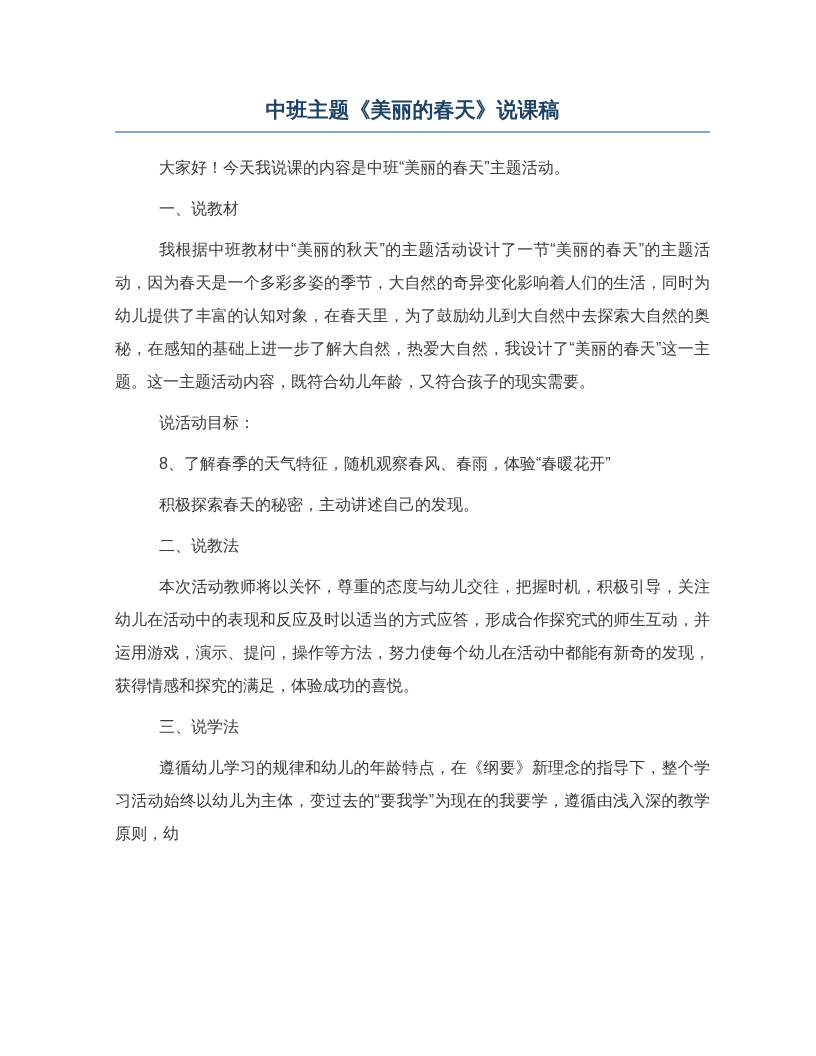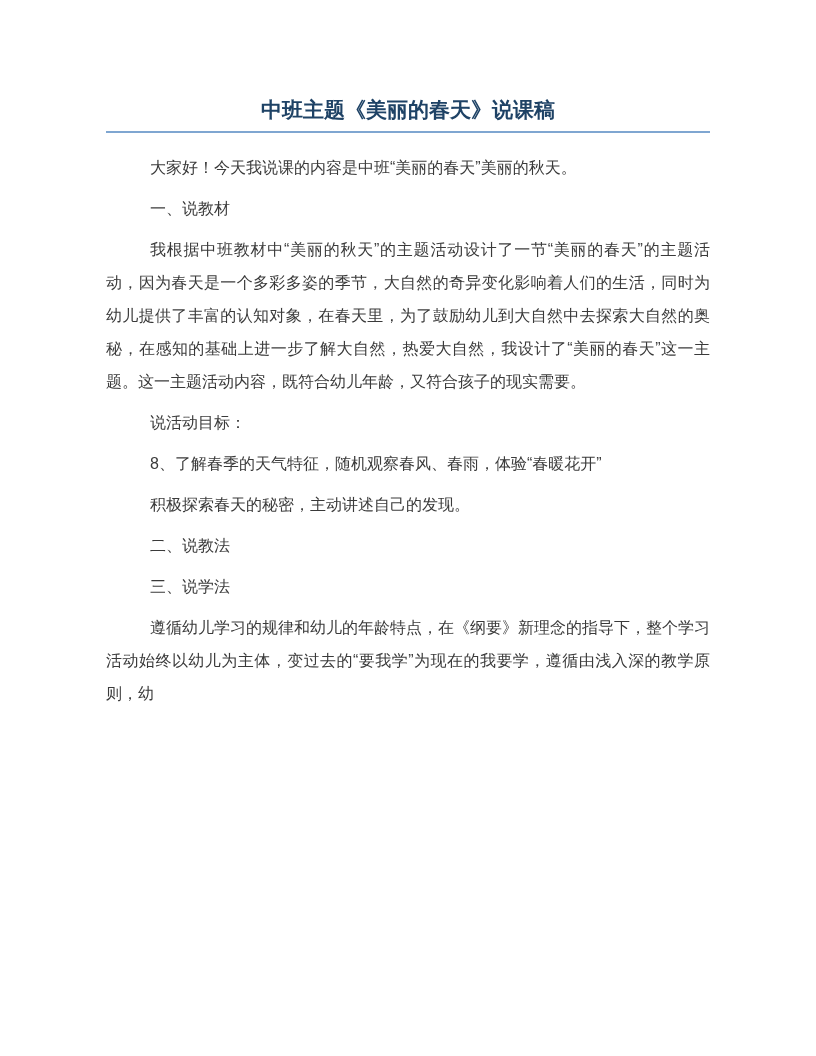--- a/index.html
+++ b/index.html
@@ -13,20 +13,21 @@
     width: 816px;
     background: #ffffff;
     font-family: "Liberation Sans", "DejaVu Sans", sans-serif;
   }
   .page {
     position: relative;
     width: 816px;
     height: 1056px;
     background: var(--page-bg);
     overflow: hidden;
+    padding-left: 9px;
   }
   .content {
     padding: 97px 106px 0 106px;
   }
   .doc-title {
     text-align: center;
     font-size: 21px;
     line-height: 26px;
     font-weight: bold;
     color: var(--title-color);
@@ -51,24 +52,25 @@
   }
 </style>
 </head>
 <body>
 
 <div class="page">
   <div class="content">
     <h1 class="doc-title">中班主题《美丽的春天》说课稿</h1>
     <hr class="title-rule">
     <div class="doc-body">
-        <p class="para">大家好！今天我说课的内容是中班“美丽的春天”美丽的秋天。</p>
+        <p class="para">大家好！今天我说课的内容是中班“美丽的春天”主题活动。</p>
         <p class="para">一、说教材</p>
         <p class="para">我根据中班教材中“美丽的秋天”的主题活动设计了一节“美丽的春天”的主题活动，因为春天是一个多彩多姿的季节，大自然的奇异变化影响着人们的生活，同时为幼儿提供了丰富的认知对象，在春天里，为了鼓励幼儿到大自然中去探索大自然的奥秘，在感知的基础上进一步了解大自然，热爱大自然，我设计了“美丽的春天”这一主题。这一主题活动内容，既符合幼儿年龄，又符合孩子的现实需要。</p>
         <p class="para">说活动目标：</p>
         <p class="para">8、了解春季的天气特征，随机观察春风、春雨，体验“春暖花开”</p>
         <p class="para">积极探索春天的秘密，主动讲述自己的发现。</p>
         <p class="para">二、说教法</p>
+        <p class="para">本次活动教师将以关怀，尊重的态度与幼儿交往，把握时机，积极引导，关注幼儿在活动中的表现和反应及时以适当的方式应答，形成合作探究式的师生互动，并运用游戏，演示、提问，操作等方法，努力使每个幼儿在活动中都能有新奇的发现，获得情感和探究的满足，体验成功的喜悦。</p>
         <p class="para">三、说学法</p>
         <p class="para">遵循幼儿学习的规律和幼儿的年龄特点，在《纲要》新理念的指导下，整个学习活动始终以幼儿为主体，变过去的“要我学”为现在的我要学，遵循由浅入深的教学原则，幼</p>
       </div>
   </div>
 </div>
 
 </body></html>

